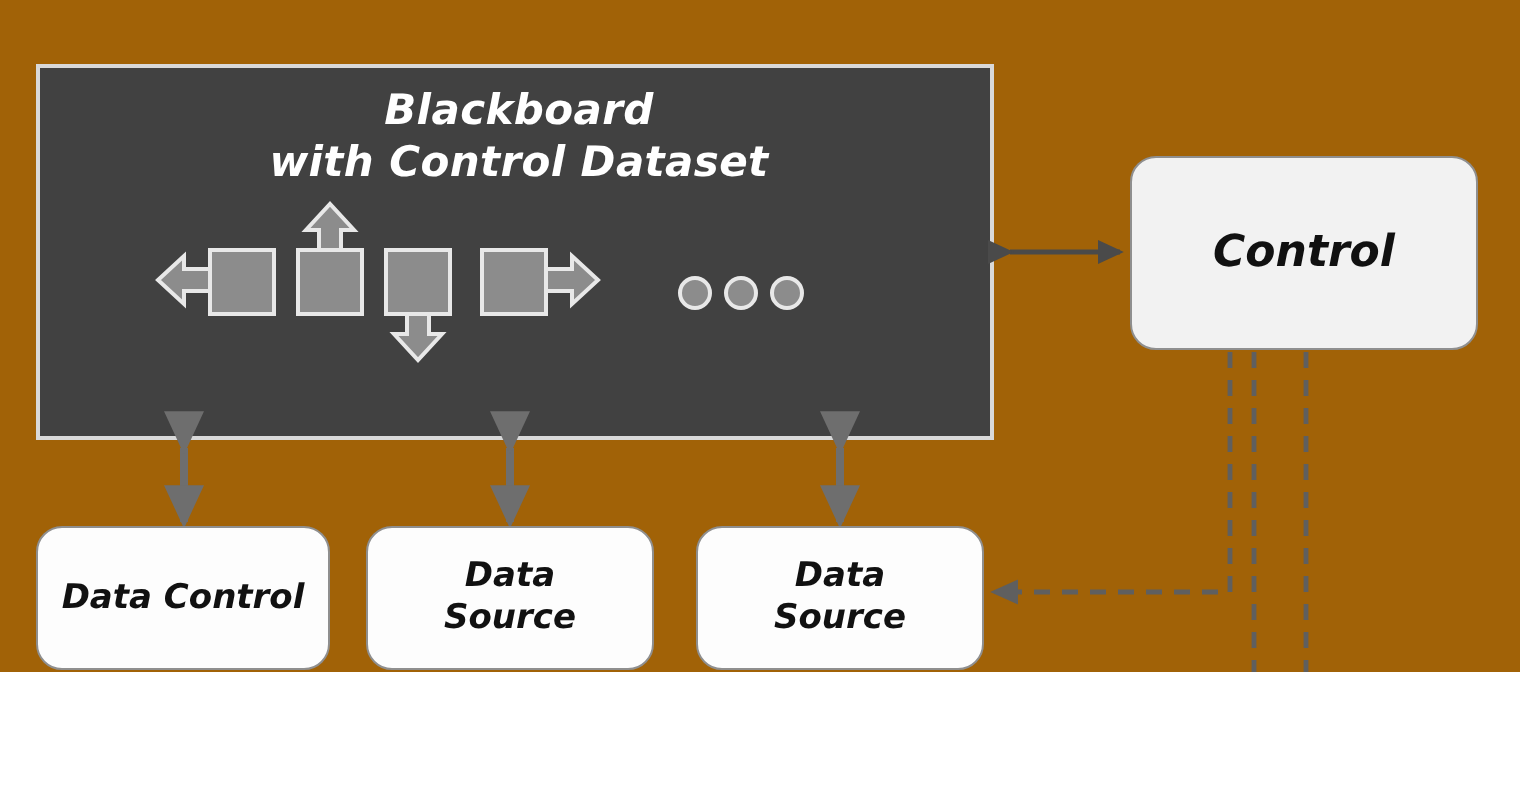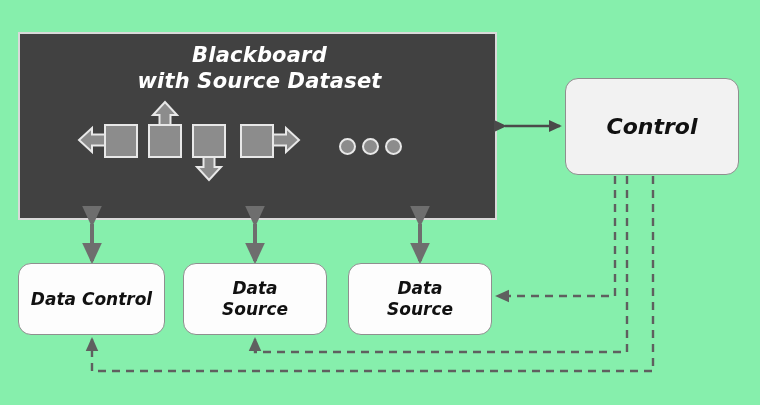--- a/index.html
+++ b/index.html
@@ -6,22 +6,22 @@
     margin: 0;
     padding: 0;
     background: #ffffff;
   }
   body {
     font-family: "DejaVu Sans", "Liberation Sans", sans-serif;
   }
   #canvas {
     position: relative;
     width: 760px;
-    height: 405px;
-    background: #86efac;
+    height: 336px;
+    background: #a16207;
     overflow: hidden;
     text-decoration: underline;
   }
   .svg-layer {
     position: absolute;
     left: 0;
     top: 0;
     width: 760px;
     height: 405px;
   }
@@ -105,21 +105,21 @@
   .ds-label { padding: 0 6px; }
 </style>
 </head>
 <body>
 
 <div id="canvas">
 
   <div class="blackboard">
     <div class="bb-title">
       <span>Blackboard</span>
-      <span class="l2">with Source Dataset</span>
+      <span class="l2">with Control Dataset</span>
     </div>
   </div>
 
   <div class="proc-box" style="left:104px; top:124px;"></div>
   <div class="proc-box" style="left:148px; top:124px;"></div>
   <div class="proc-box" style="left:192px; top:124px;"></div>
   <div class="proc-box" style="left:240px; top:124px;"></div>
 
   <div class="dot" style="left:339px; top:138px;"></div>
   <div class="dot" style="left:362px; top:138px;"></div>

